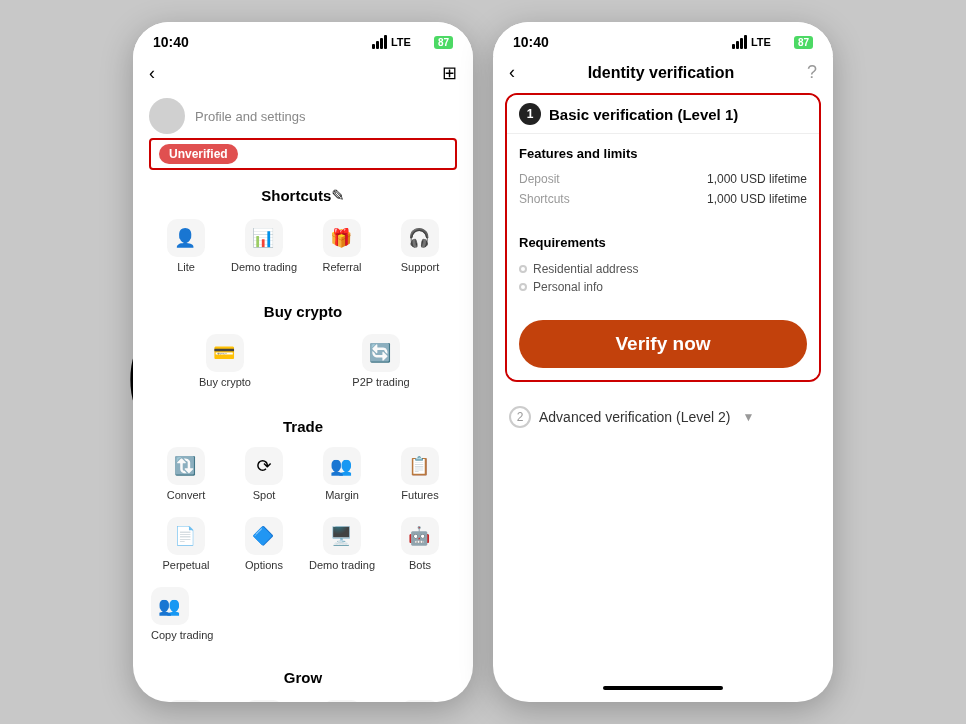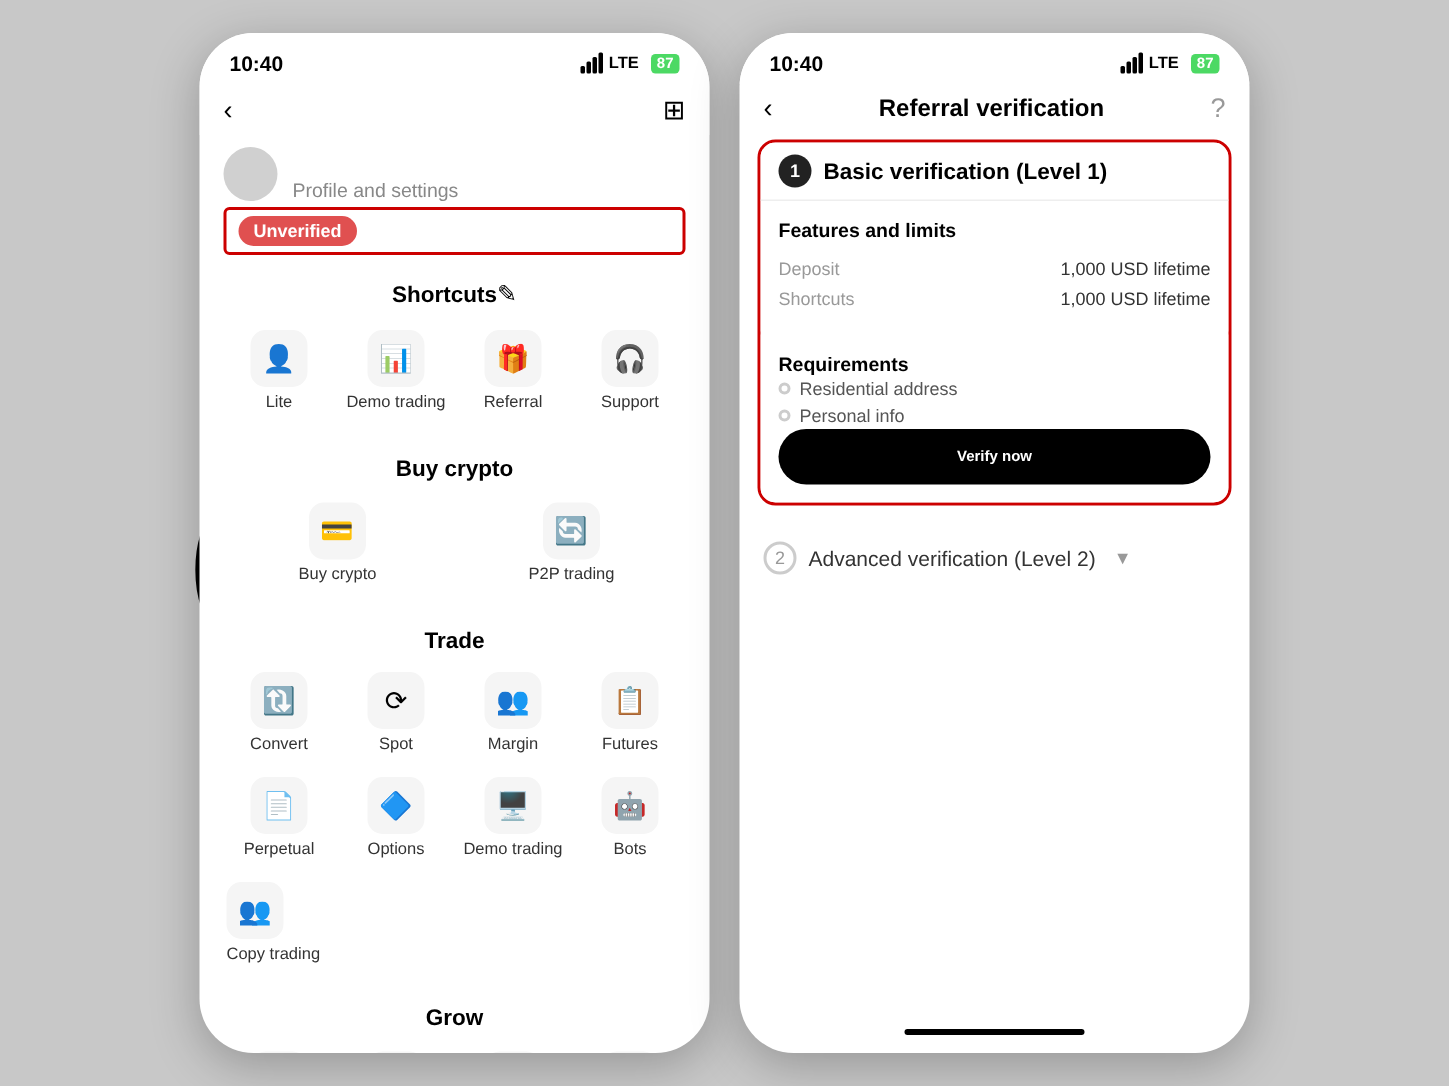--- a/index.html
+++ b/index.html
@@ -71,37 +71,37 @@
     .signal-bars { display: flex; align-items: flex-end; gap: 1px; }
     .signal-bar { width: 3px; background: #000; border-radius: 1px; }
     .lte-label { font-weight: 700; font-size: 11px; }
     .battery-badge {
       background: #4cd964;
       color: #fff;
       font-size: 10px;
       font-weight: 700;
       padding: 1px 4px;
       border-radius: 3px;
-      margin-left: 4px;
+      margin-left: 19px;
     }
 
     
     .nav-bar {
       display: flex;
       align-items: center;
       justify-content: space-between;
       padding: 6px 16px;
       background: #fff;
     }
     .nav-icon { font-size: 18px; cursor: pointer; }
 
     
     .profile-section {
       display: flex;
-      align-items: flex-end;
+      align-items: center;
       gap: 10px;
       padding: 8px 16px 4px;
     }
     .avatar-circle {
       width: 36px;
       height: 36px;
       border-radius: 50%;
       background: #d0d0d0;
     }
     .profile-info { display: flex; flex-direction: column; }
@@ -251,47 +251,47 @@
       padding: 3px 0;
     }
     .feature-label { font-size: 12px; color: #999; }
     .feature-value { font-size: 12px; color: #333; font-weight: 500; }
 
     .requirements-section {
       background: #fff;
       padding: 12px;
       margin-top: 2px;
     }
-    .req-title { font-size: 13px; font-weight: 600; margin-bottom: 0; }
+    .req-title { font-size: 13px; font-weight: 600; margin-bottom: 10px; }
     .req-item {
       display: flex;
       align-items: center;
       gap: 6px;
       padding: 2px 0;
     }
     .req-dot {
       width: 8px;
       height: 8px;
       border: 2px solid #ccc;
       border-radius: 50%;
       flex-shrink: 0;
     }
     .req-text { font-size: 12px; color: #555; }
 
     .verify-btn {
-      background: #000000;
+      background: #c2410c;
       color: #fff;
       border: none;
       border-radius: 24px;
       padding: 13px;
       width: 100%;
-      font-size: 10px;
+      font-size: 19px;
       font-weight: 600;
       cursor: pointer;
-      margin-top: 0;
+      margin-top: 24px;
     }
 
     .advanced-section {
       display: flex;
       align-items: center;
       gap: 8px;
       padding: 12px 16px;
     }
     .adv-number {
       width: 22px;
@@ -487,21 +487,21 @@
           <div class="signal-bar" style="height:11px"></div>
           <div class="signal-bar" style="height:14px"></div>
         </div>
         <span class="lte-label">LTE</span>
         <span class="battery-badge">87</span>
       </div>
     </div>
 
     <div class="verification-nav">
       <span class="nav-icon">‹</span>
-      <span class="verification-title">Referral verification</span>
+      <span class="verification-title">Identity verification</span>
       <span style="font-size:18px; color:#999;">?</span>
     </div>
 
     <div class="basic-verification-highlight">
 
       <div class="level-header">
         <div class="level-number">1</div>
         <span class="level-title">Basic verification (Level 1)</span>
       </div>
 

